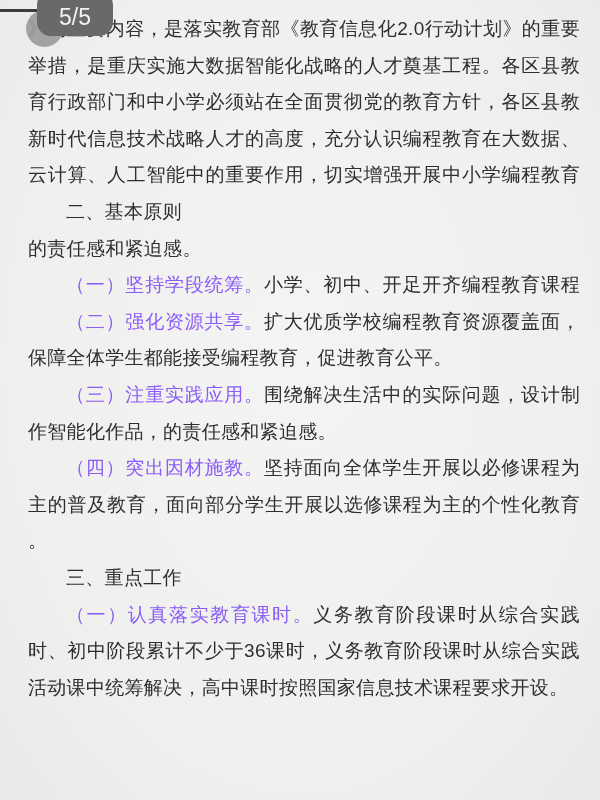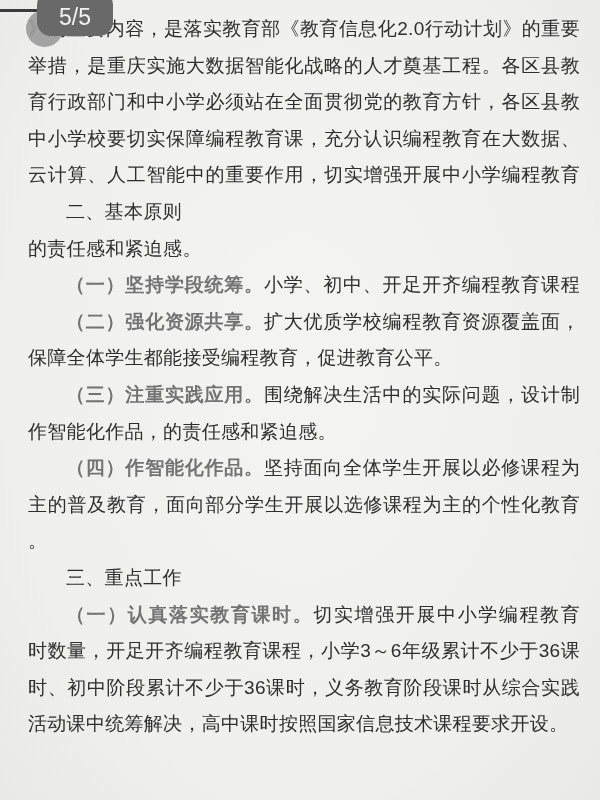--- a/index.html
+++ b/index.html
@@ -23,21 +23,21 @@
     width: 552px;
     color: #2e2e2e;
     font-size: 19px;
     line-height: 36.6px;
     letter-spacing: 0.3px;
   }
   .ln {
     height: 36.6px;
     overflow: hidden;
   }
-  .ln b { font-weight: 700; color: #737373; }
+  .ln b { font-weight: 400; color: #8b5cf6; }
   .ind { text-indent: 38px; }
   .fill {
     text-align: justify;
     text-align-last: justify;
   }
   
   .top-dash {
     position: absolute;
     left: 0; top: 9px;
     width: 37px; height: 3px;
@@ -75,30 +75,29 @@
 <div class="top-dash"></div>
 <div class="dot"></div>
 <div class="badge">
   <span>5/5</span>
 </div>
 
 <div class="doc">
   <div class="ln fill"><b></b><span>》的重要内容，是落实教育部《教育信息化2.0行动计划》的重要</span></div>
   <div class="ln fill"><b></b><span>举措，是重庆实施大数据智能化战略的人才奠基工程。各区县教</span></div>
   <div class="ln fill"><b></b><span>育行政部门和中小学必须站在全面贯彻党的教育方针，各区县教</span></div>
-  <div class="ln fill"><b></b><span>中小学校要切实保障编程教育课，充分认识编程教育在大数据、</span></div>
+  <div class="ln fill"><b></b><span>新时代信息技术战略人才的高度，充分认识编程教育在大数据、</span></div>
   <div class="ln fill"><b></b><span>云计算、人工智能中的重要作用，切实增强开展中小学编程教育</span></div>
   <div class="ln ind"><b></b><span>二、基本原则</span></div>
   <div class="ln"><b></b><span>的责任感和紧迫感。</span></div>
   <div class="ln ind fill"><b>（一）坚持学段统筹。</b><span>小学、初中、开足开齐编程教育课程</span></div>
   <div class="ln ind fill"><b>（二）强化资源共享。</b><span>扩大优质学校编程教育资源覆盖面，</span></div>
   <div class="ln"><b></b><span>保障全体学生都能接受编程教育，促进教育公平。</span></div>
   <div class="ln ind fill"><b>（三）注重实践应用。</b><span>围绕解决生活中的实际问题，设计制</span></div>
   <div class="ln"><b></b><span>作智能化作品，的责任感和紧迫感。</span></div>
-  <div class="ln ind fill"><b>（四）作智能化作品。</b><span>坚持面向全体学生开展以必修课程为</span></div>
+  <div class="ln ind fill"><b>（四）突出因材施教。</b><span>坚持面向全体学生开展以必修课程为</span></div>
   <div class="ln fill"><b></b><span>主的普及教育，面向部分学生开展以选修课程为主的个性化教育</span></div>
   <div class="ln"><b></b><span>。</span></div>
   <div class="ln ind"><b></b><span>三、重点工作</span></div>
-  <div class="ln ind fill"><b>（一）认真落实教育课时。</b><span>切实增强开展中小学编程教育</span></div>
-  <div class="ln fill"><b></b><span>时数量，开足开齐编程教育课程，小学3～6年级累计不少于36课</span></div>
+  <div class="ln ind fill"><b>（一）认真落实教育课时。</b><span>义务教育阶段课时从综合实践</span></div>
   <div class="ln fill"><b></b><span>时、初中阶段累计不少于36课时，义务教育阶段课时从综合实践</span></div>
   <div class="ln"><b></b><span>活动课中统筹解决，高中课时按照国家信息技术课程要求开设。</span></div>
 </div>
 
 </body></html>

